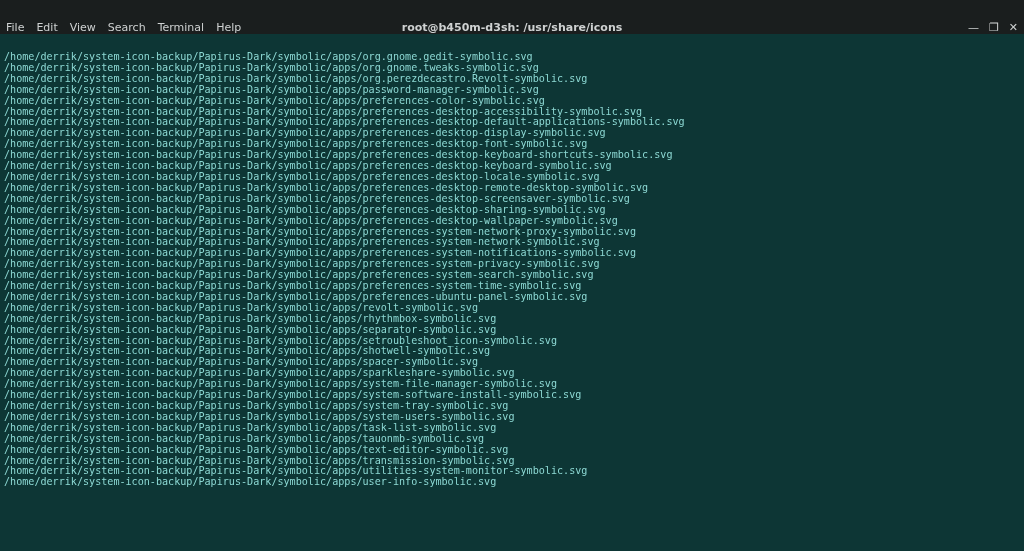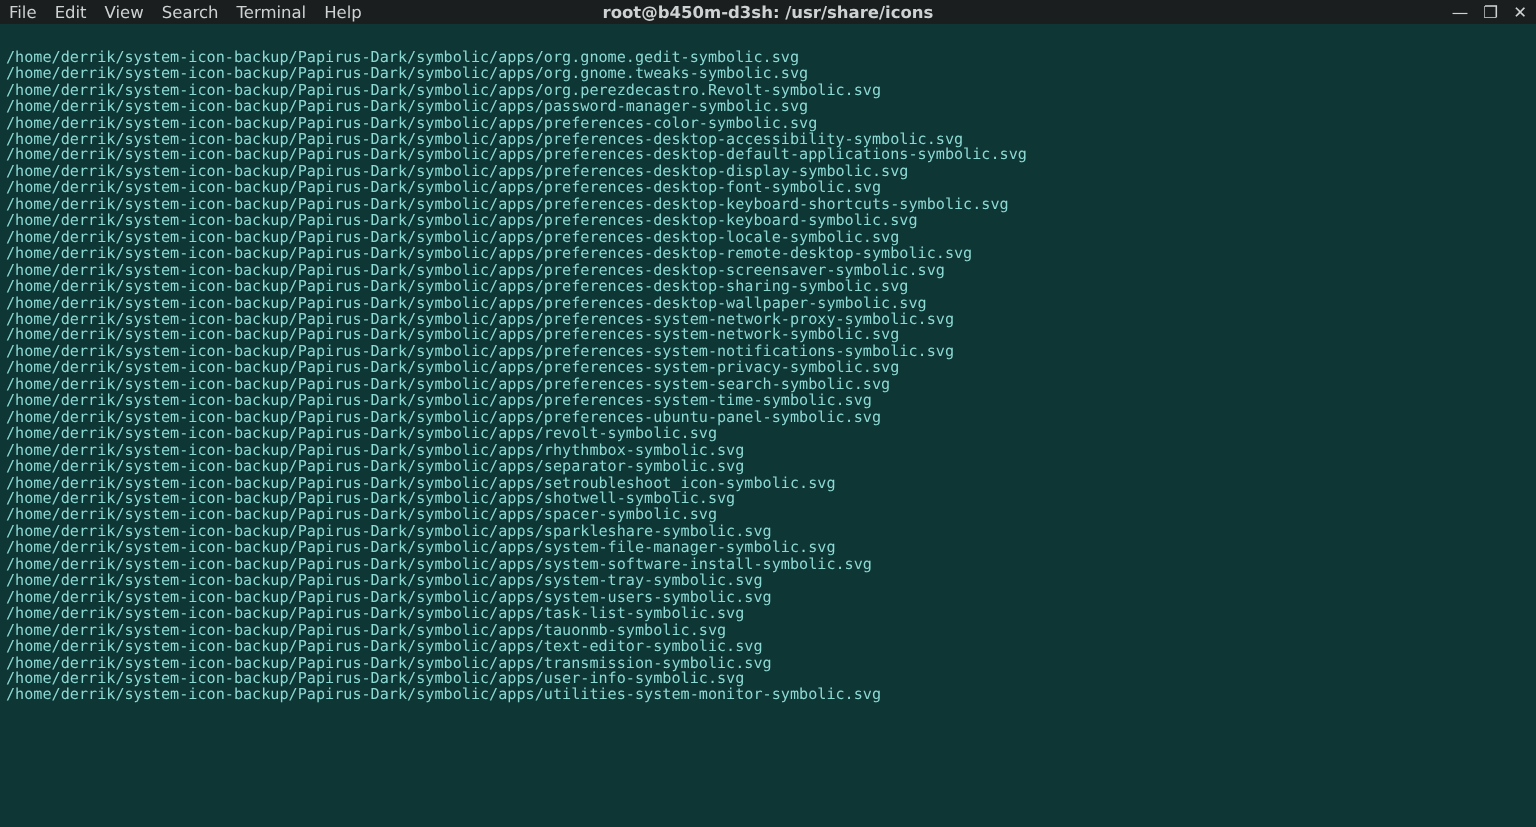--- a/index.html
+++ b/index.html
@@ -6,25 +6,25 @@
   html, body { width: 1024px; height: 551px; overflow: hidden; }
   body {
     background: #0d3635;
     font-family: "DejaVu Sans Mono", "Liberation Mono", monospace;
     font-size: 10.1px;
     color: #8dd9d4;
     display: flex;
     flex-direction: column;
   }
   .titlebar {
-    height: 16px;
+    height: 34px;
     background: #1a1e1e;
     color: #cfd2d2;
     display: flex;
-    align-items: center;
+    align-items: flex-end;
     justify-content: center;
     position: relative;
     font-family: "DejaVu Sans", "Liberation Sans", sans-serif;
     font-size: 11px;
     font-weight: bold;
   }
   .titlebar .menus {
     position: absolute;
     left: 6px;
     display: flex;
@@ -104,15 +104,15 @@
     <div class="line">/home/derrik/system-icon-backup/Papirus-Dark/symbolic/apps/spacer-symbolic.svg</div>
     <div class="line">/home/derrik/system-icon-backup/Papirus-Dark/symbolic/apps/sparkleshare-symbolic.svg</div>
     <div class="line">/home/derrik/system-icon-backup/Papirus-Dark/symbolic/apps/system-file-manager-symbolic.svg</div>
     <div class="line">/home/derrik/system-icon-backup/Papirus-Dark/symbolic/apps/system-software-install-symbolic.svg</div>
     <div class="line">/home/derrik/system-icon-backup/Papirus-Dark/symbolic/apps/system-tray-symbolic.svg</div>
     <div class="line">/home/derrik/system-icon-backup/Papirus-Dark/symbolic/apps/system-users-symbolic.svg</div>
     <div class="line">/home/derrik/system-icon-backup/Papirus-Dark/symbolic/apps/task-list-symbolic.svg</div>
     <div class="line">/home/derrik/system-icon-backup/Papirus-Dark/symbolic/apps/tauonmb-symbolic.svg</div>
     <div class="line">/home/derrik/system-icon-backup/Papirus-Dark/symbolic/apps/text-editor-symbolic.svg</div>
     <div class="line">/home/derrik/system-icon-backup/Papirus-Dark/symbolic/apps/transmission-symbolic.svg</div>
+    <div class="line">/home/derrik/system-icon-backup/Papirus-Dark/symbolic/apps/utilities-system-monitor-symbolic.svg</div>
     <div class="line">/home/derrik/system-icon-backup/Papirus-Dark/symbolic/apps/user-info-symbolic.svg</div>
-    <div class="line">/home/derrik/system-icon-backup/Papirus-Dark/symbolic/apps/utilities-system-monitor-symbolic.svg</div>
   </div>
 
 </body></html>

